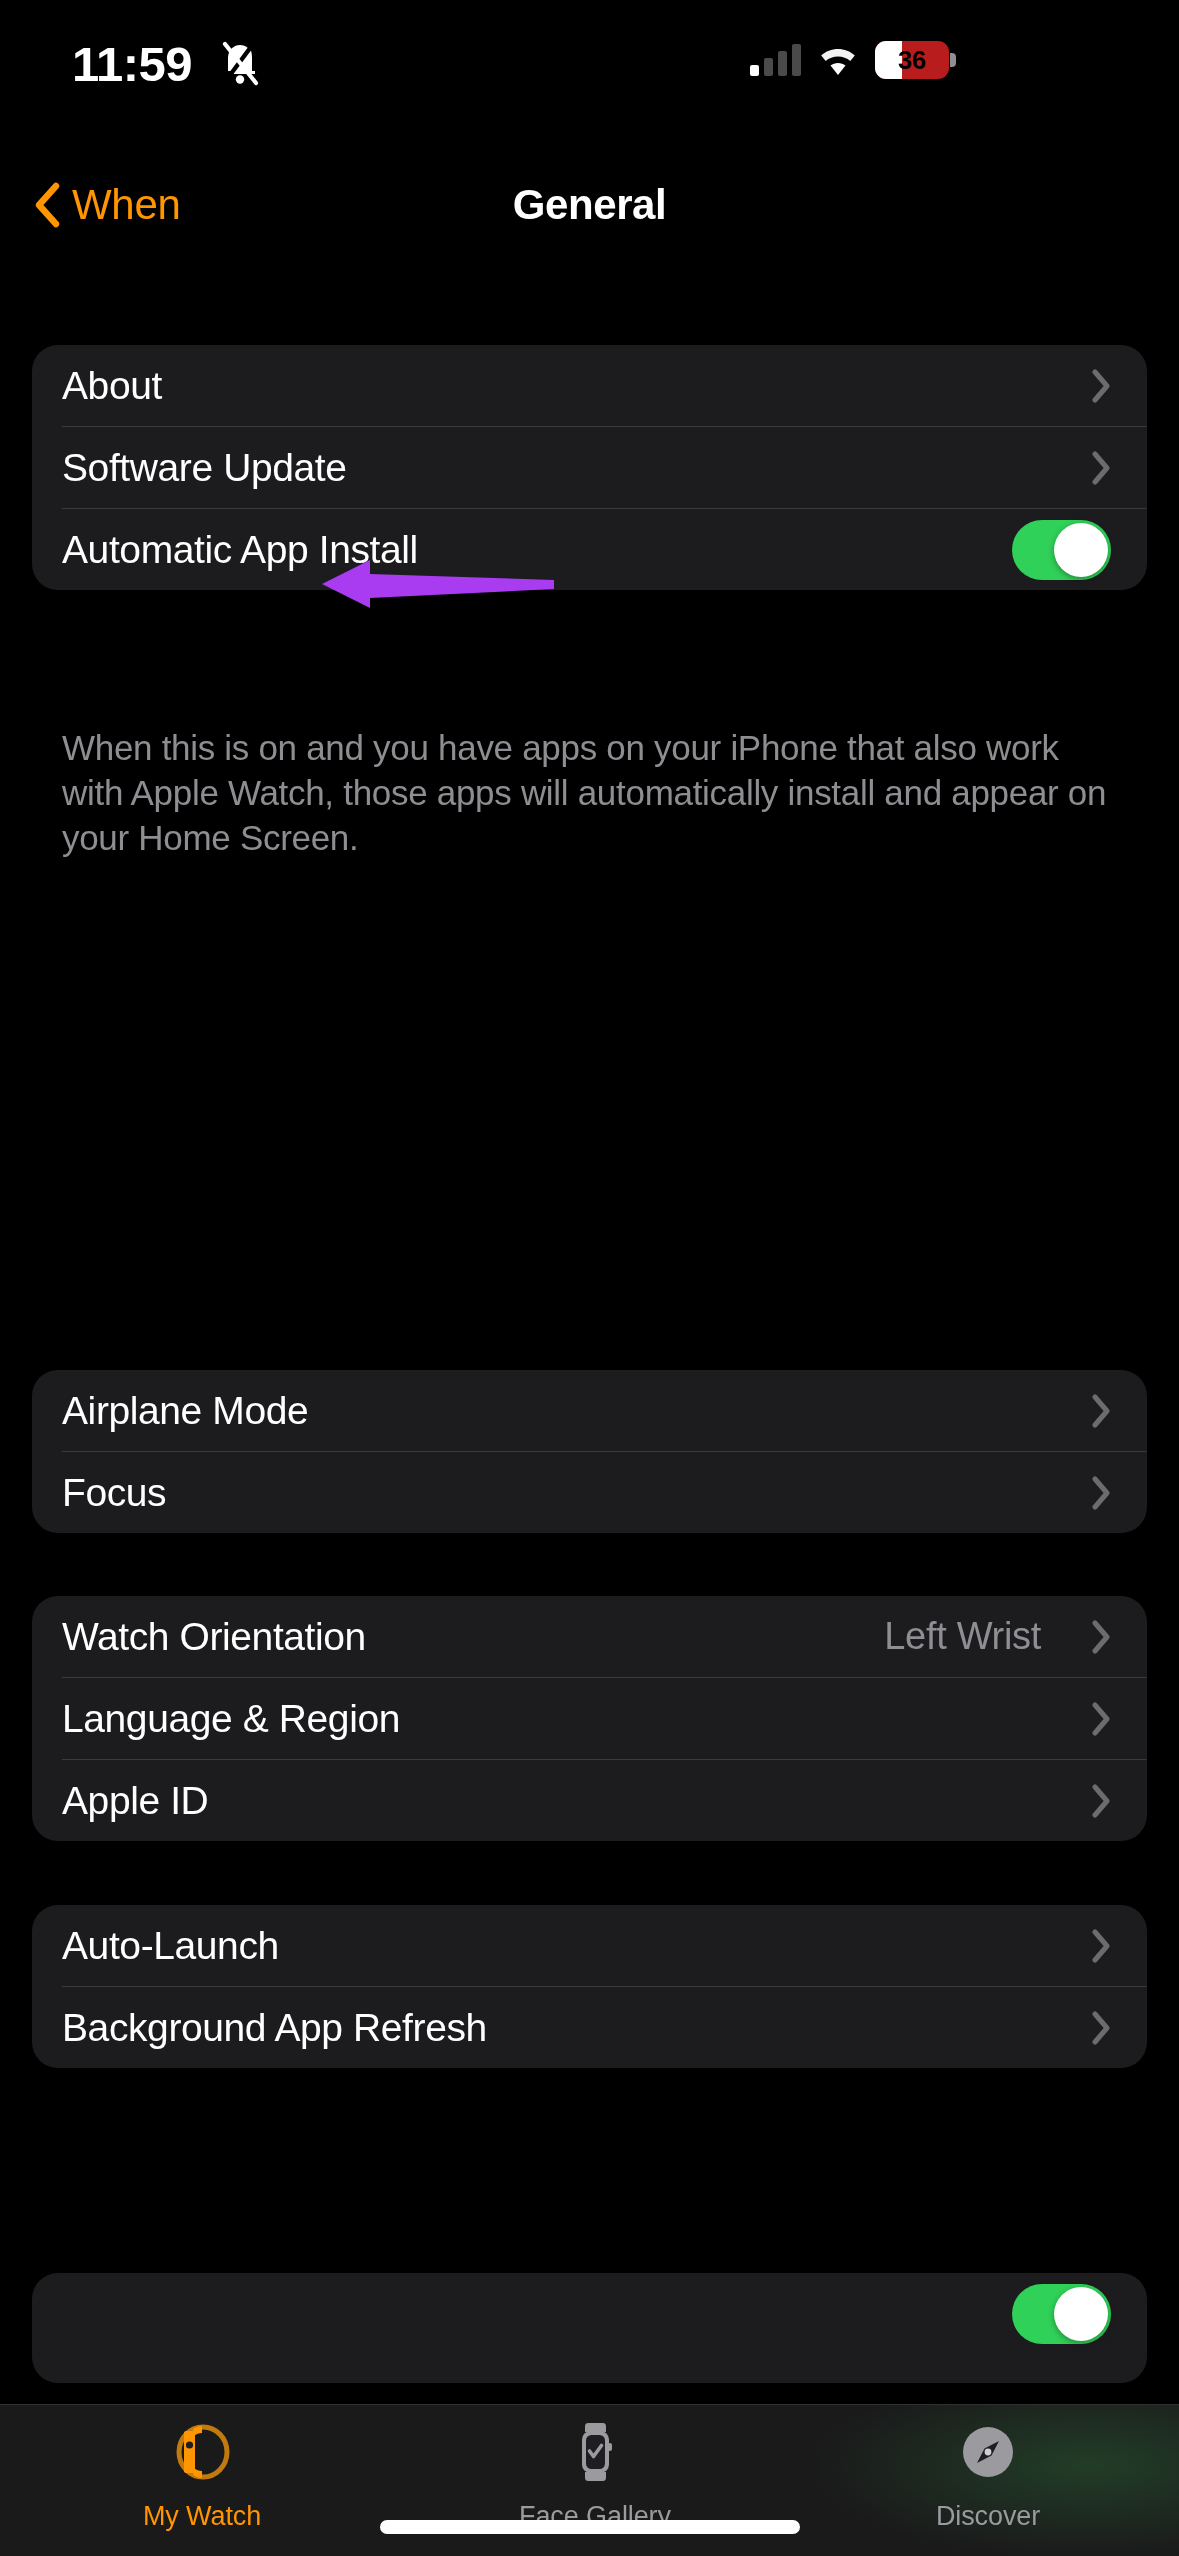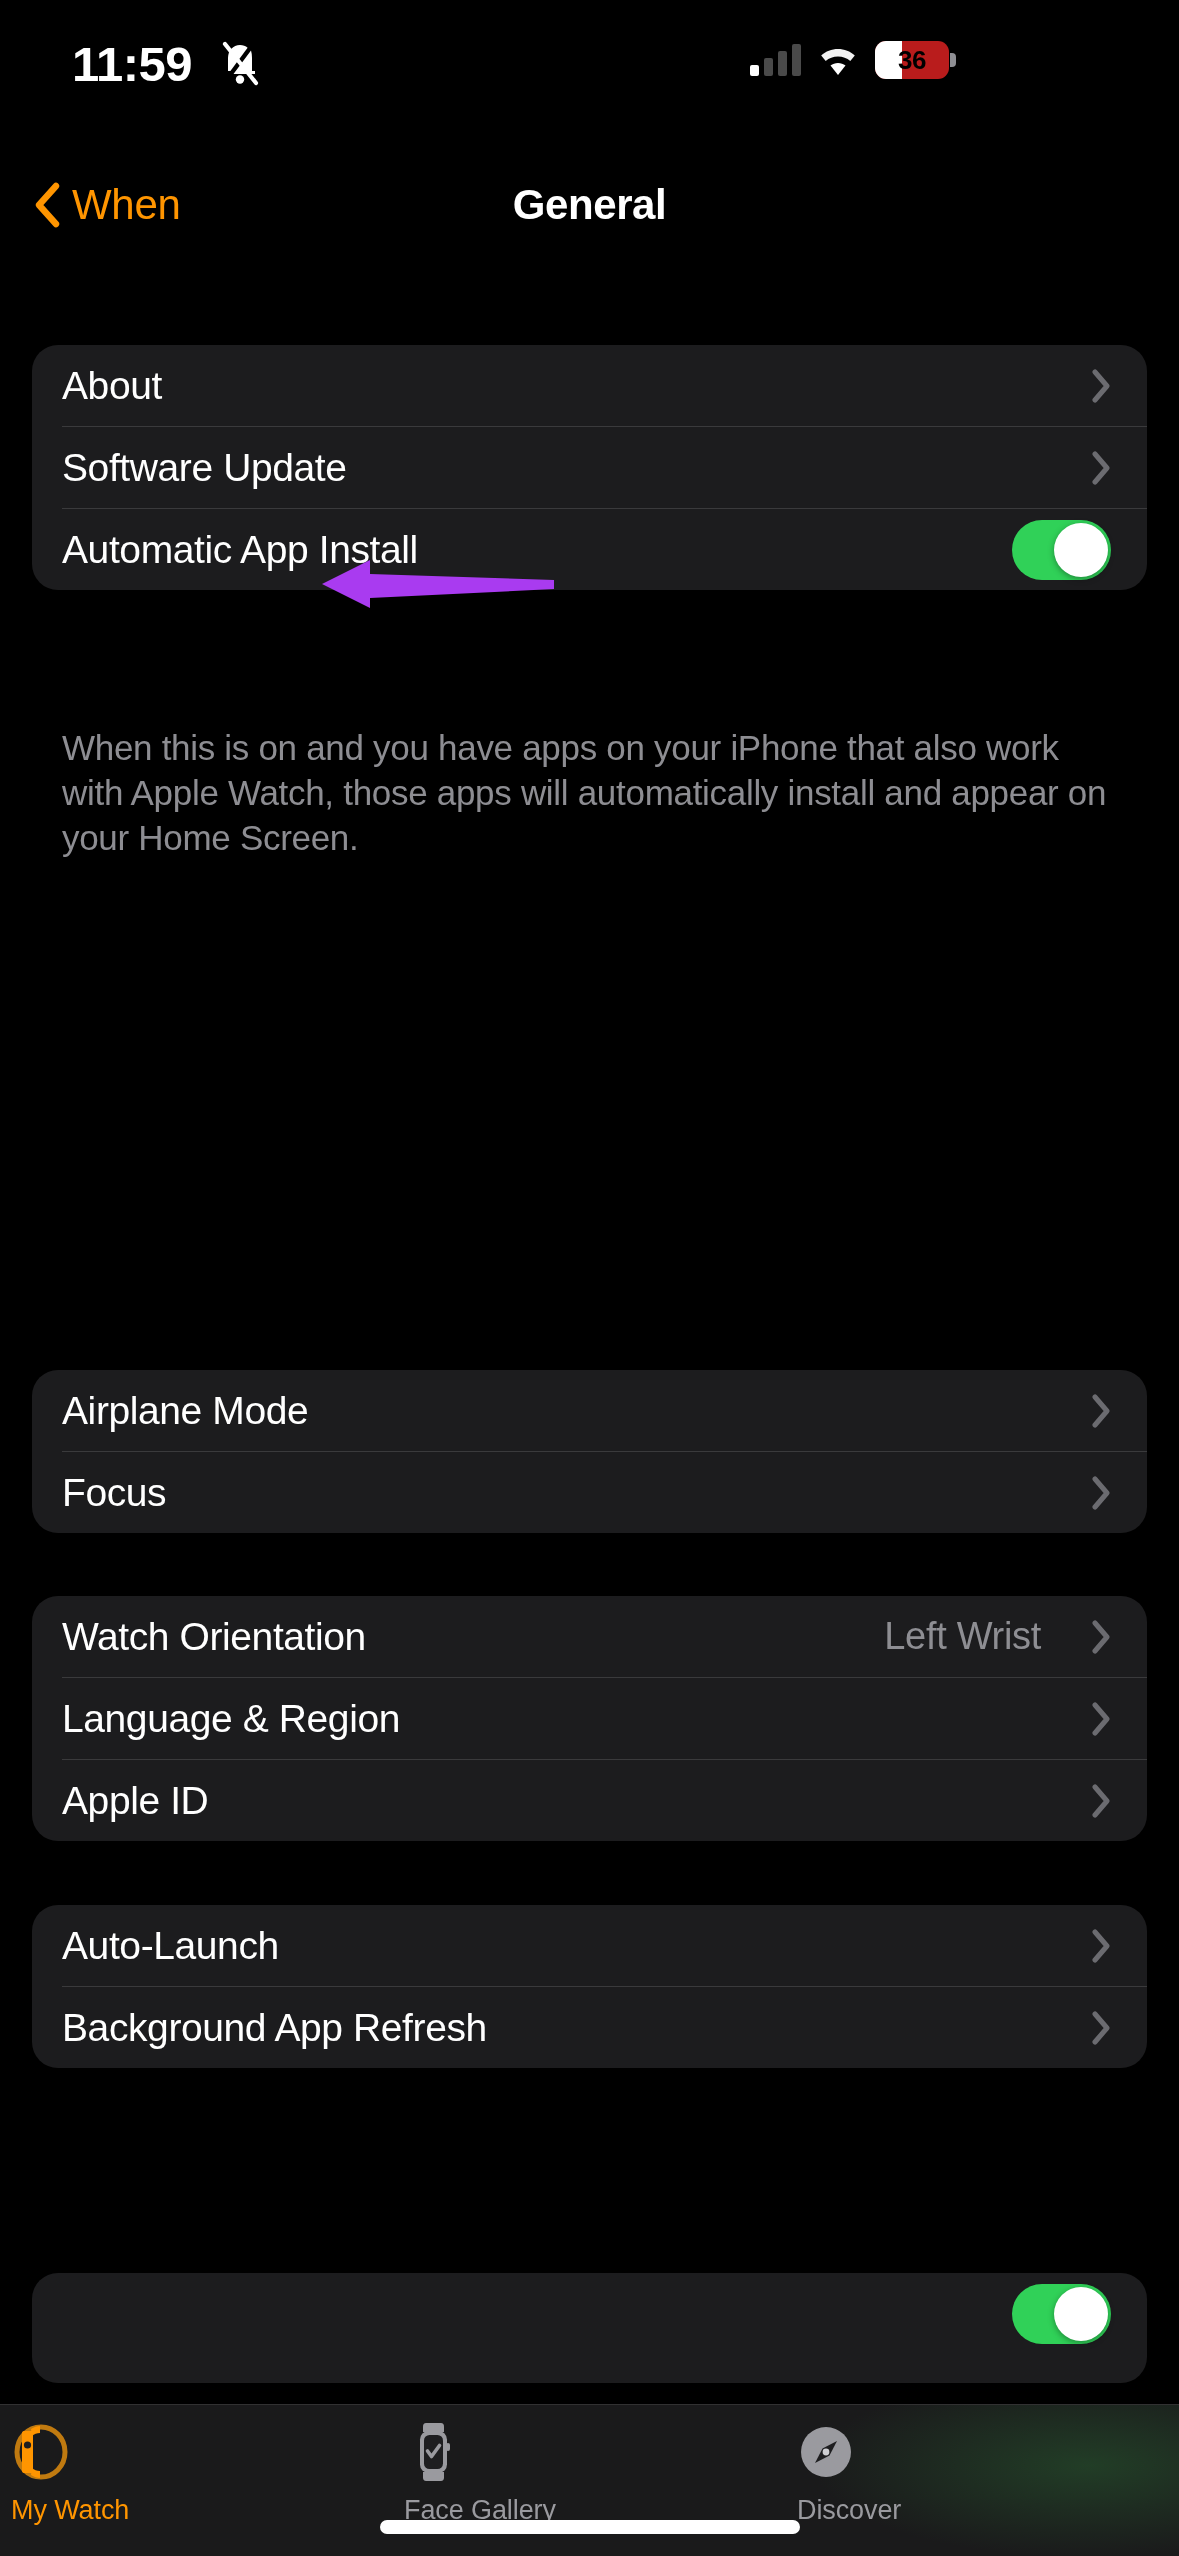--- a/index.html
+++ b/index.html
@@ -177,22 +177,22 @@
   .tabbar::before {
     content:"";
     position:absolute; right:0; top:0; bottom:0; width:360px;
     background:radial-gradient(ellipse at 75% 40%, rgba(40,90,48,0.55), rgba(30,30,32,0) 72%);
     pointer-events:none;
   }
   .tab {
     position:relative; z-index:2;
     flex:1;
     display:flex; flex-direction:column;
-    align-items:flex-start; justify-content:flex-start;
-    padding-top:16px; gap:12px;
+    align-items:center; justify-content:flex-start;
+    padding-top:16px; gap:18px;
     cursor:pointer;
     margin-left:11px;
   }
   .tab .ic { width:58px; height:62px; display:block; }
   .tab .tlabel {
     font-size:27px; letter-spacing:-0.1px;
     color:#9a9a9f;
   }
   .tab.active .tlabel { color:#FF9500; }
 

